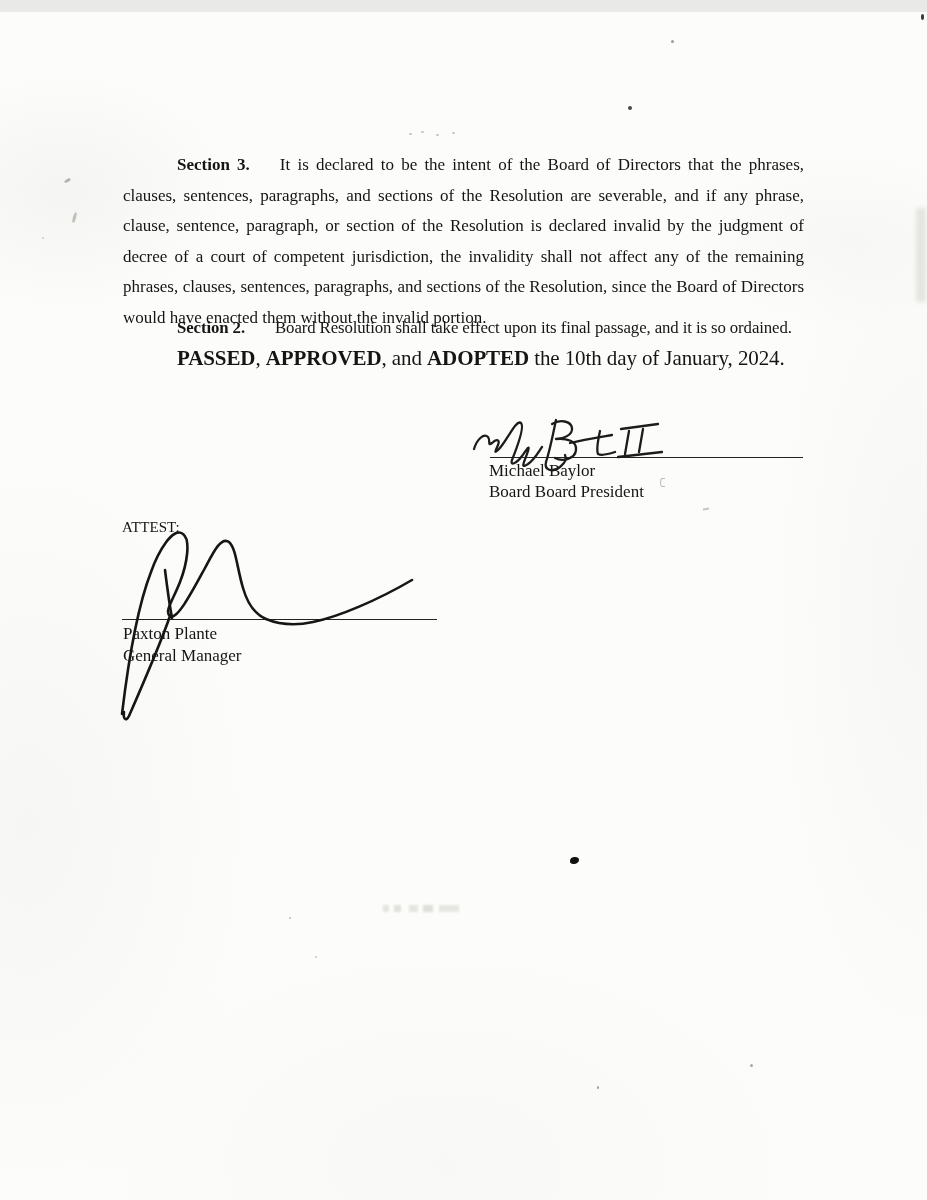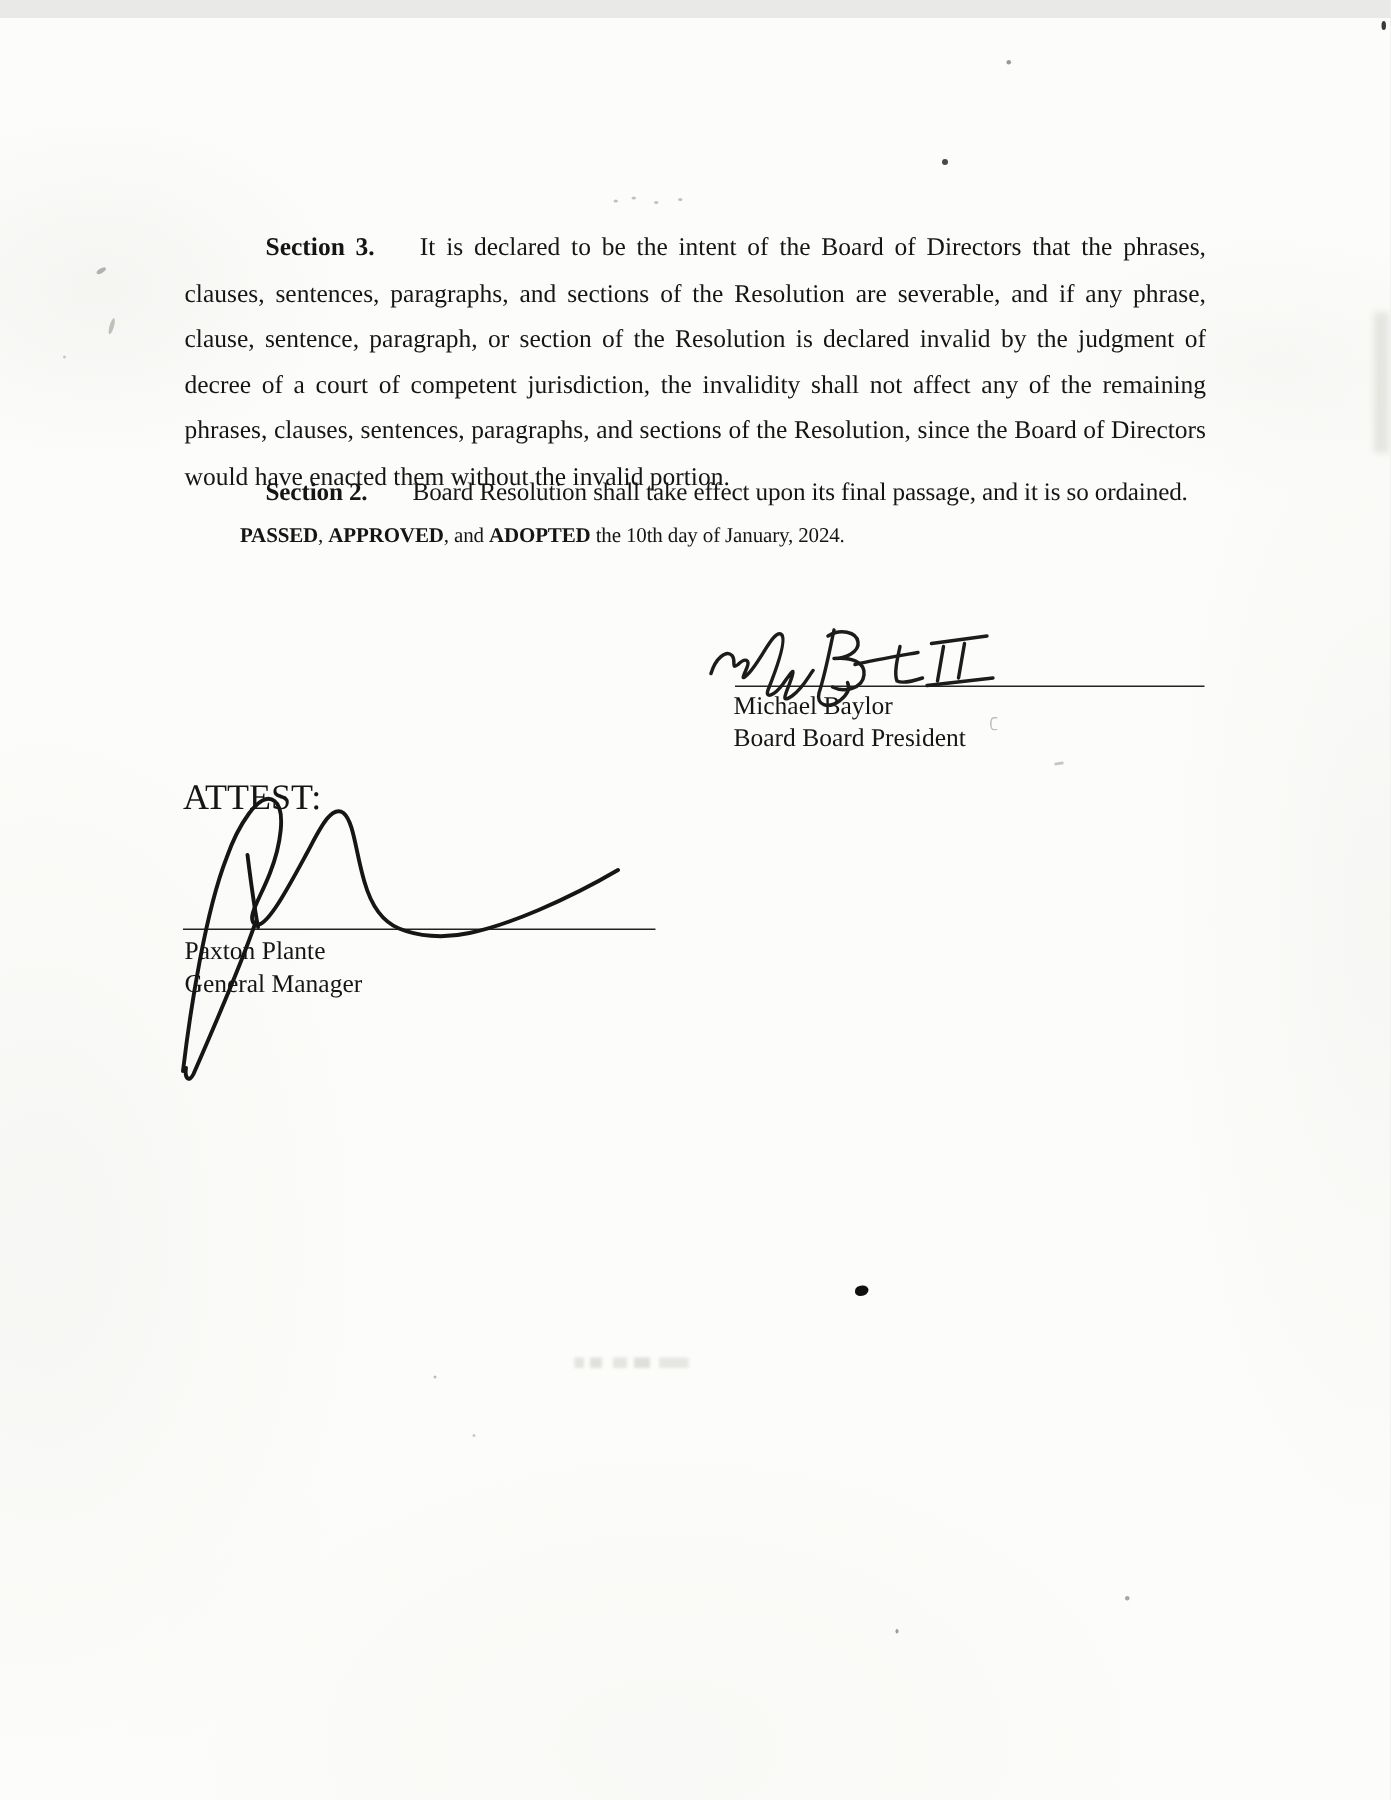--- a/index.html
+++ b/index.html
@@ -31,33 +31,33 @@
     position:absolute;left:123px;top:121px;width:681px;
     font-size:17px;line-height:30.5px;
     text-align:justify;text-indent:54px;
   }
   .line-s4{
     position:absolute;left:123px;top:301px;width:760px;
     font-size:16.8px;line-height:30.5px;white-space:nowrap;
     padding-left:54px;letter-spacing:-0.1px;
   }
   .line-adopt{
-    position:absolute;left:160px;top:331px;
-    font-size:14px;line-height:30.5px;white-space:nowrap;
+    position:absolute;left:177px;top:331px;
+    font-size:21px;line-height:30.5px;white-space:nowrap;
     letter-spacing:-0.1px;
   }
 
   .sig-line{position:absolute;border-top:1.7px solid #222;z-index:1;}
   .sig-line.president{left:490px;top:445px;width:313px;}
   .sig-line.attest{left:122px;top:607px;width:315px;border-top-width:1.5px;}
 
   .sig-block{position:absolute;font-size:17px;line-height:21px;white-space:nowrap;}
   .sig-block.president{left:489px;top:448px;}
   .sig-block.attest-names{left:123px;top:611px;line-height:21.5px;}
-  .attest-label{position:absolute;left:122px;top:507px;font-size:24px;white-space:nowrap;}
+  .attest-label{position:absolute;left:122px;top:507px;font-size:15px;white-space:nowrap;}
 
   svg.signature{position:absolute;z-index:3;}
   #sig-baylor{left:466px;top:400px;}
   #sig-paxton{left:103px;top:500px;}
 
   
   .speck{position:absolute;border-radius:50%;}
   .sp1 {left:921px;top:2px;  width:3px;height:6px;background:#3a3a38;}
   .sp2 {left:671px;top:28px; width:3px;height:3px;background:#9a9a95;}
   .sp3 {left:628px;top:94px; width:4px;height:4px;background:#49494a;}

